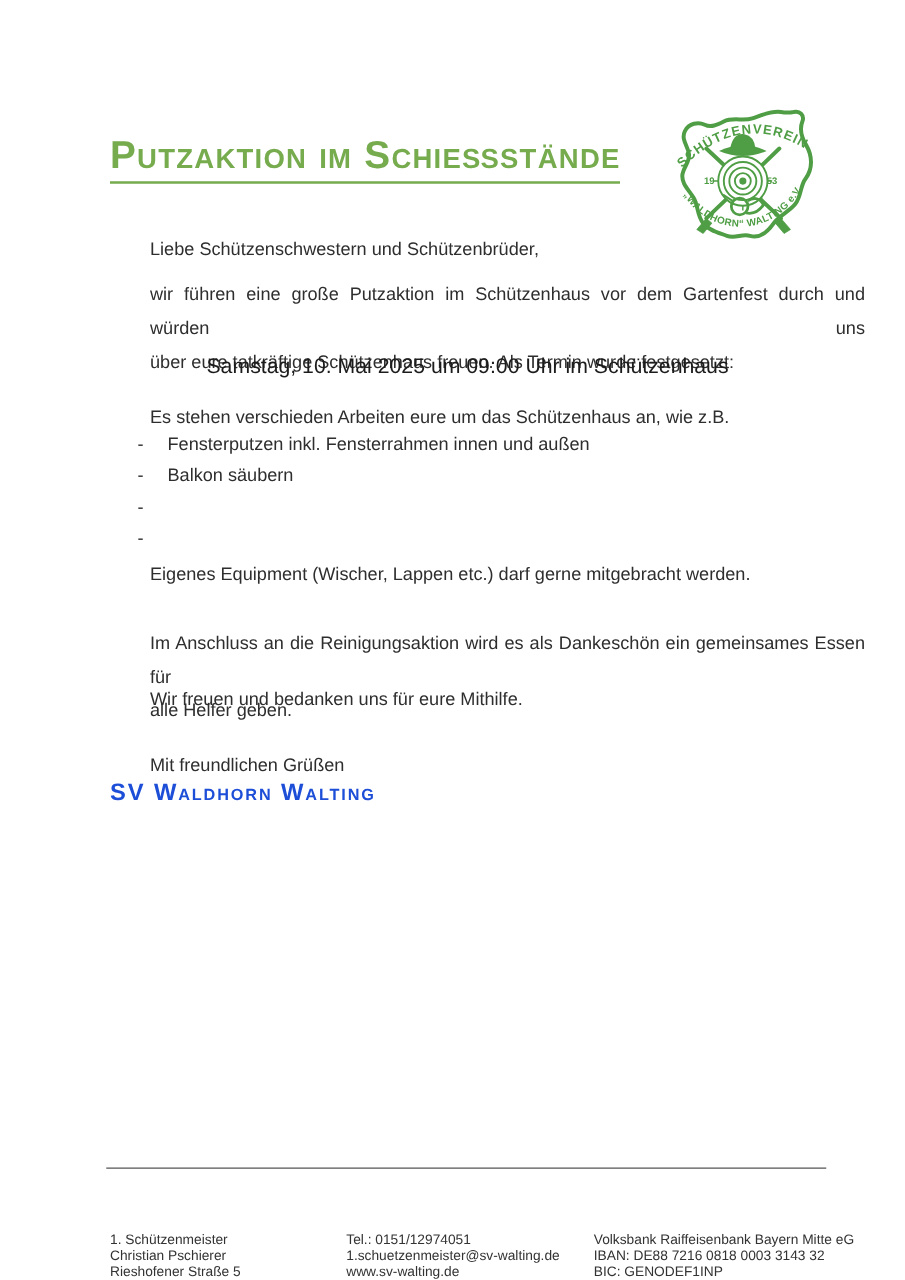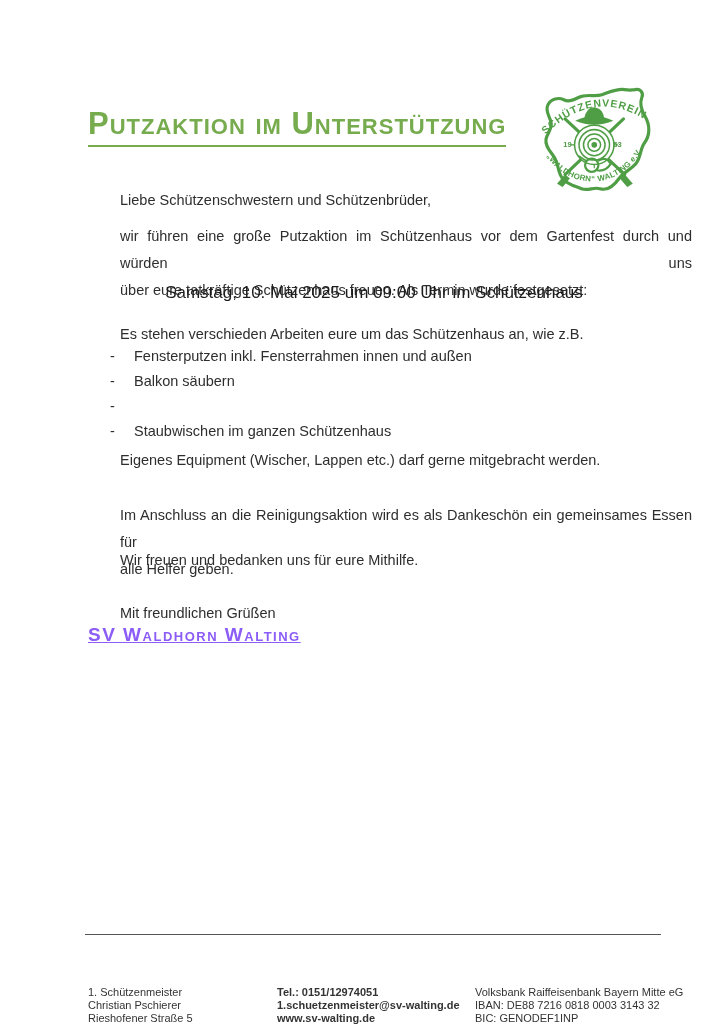--- a/index.html
+++ b/index.html
@@ -33,36 +33,36 @@
   .jline{text-align:justify;text-align-last:justify;}
   .date-line{
     left:88px;top:283px;width:572px;text-align:center;
     font-size:17px;font-weight:400;color:#1c1c1c;white-space:nowrap;
   }
   .tasks{left:88px;top:344px;width:572px;font-size:14.5px;line-height:25px;}
   .task{display:flex;}
   .task .dash{margin-left:22px;width:24px;flex:0 0 auto;}
   .signature{
     left:88px;top:624px;font-size:19px;font-weight:700;letter-spacing:1.5px;
-    font-variant:small-caps;color:#8b5cf6;white-space:nowrap;text-decoration:underline;
+    font-variant:small-caps;color:#1d4ed8;white-space:nowrap;
   }
 
   
   .footer-rule{left:85px;top:934px;width:576px;border-top:1.5px solid #555;height:0;}
   .fcol{top:986px;font-size:11px;line-height:13px;color:#333;}
   .fcol1{left:88px;}
-  .fcol2{left:277px;font-weight:bold;}
+  .fcol2{left:277px;}
   .fcol3{left:475px;}
 </style>
 </head>
 <body>
 
 <div>
 
-  <div class="abs doc-title">Putzaktion im Unterstützung</div>
+  <div class="abs doc-title">Putzaktion im Schießstände</div>
 
   <div class="abs logo-wrap">
     <svg viewBox="0 0 204 200" xmlns="http://www.w3.org/2000/svg">
       <defs>
         <path id="arcTop" d="M 28,82 Q 102,10 182,58" fill="none"></path>
         <path id="arcBottom" d="M 22,102 C 52,174 150,178 186,94" fill="none"></path>
       </defs>
 
       <path d="M 168,12 C 176,10 182,16 179,24 C 175,34 178,44 184,54 C 192,68 192,84 183,96
            C 176,105 178,118 170,128 C 162,138 150,142 143,152 C 136,162 126,172 113,168
@@ -129,21 +129,20 @@
     </div>
     <div class="task">
       <span class="dash">-</span>
       <span>Balkon säubern</span>
     </div>
     <div class="task">
       <span class="dash">-</span>
     </div>
     <div class="task">
       <span class="dash">-</span>
-      <span>Staubwischen im ganzen Schützenhaus</span>
     </div>
   </div>
 
   <div class="abs bodytext" style="top:447px">Eigenes Equipment (Wischer, Lappen etc.) darf gerne mitgebracht werden.</div>
 
   <div class="abs bodytext" style="top:502px">
     <div class="jline">Im Anschluss an die Reinigungsaktion wird es als Dankeschön ein gemeinsames Essen für</div>
     <div>alle Helfer geben.</div>
   </div>
 

